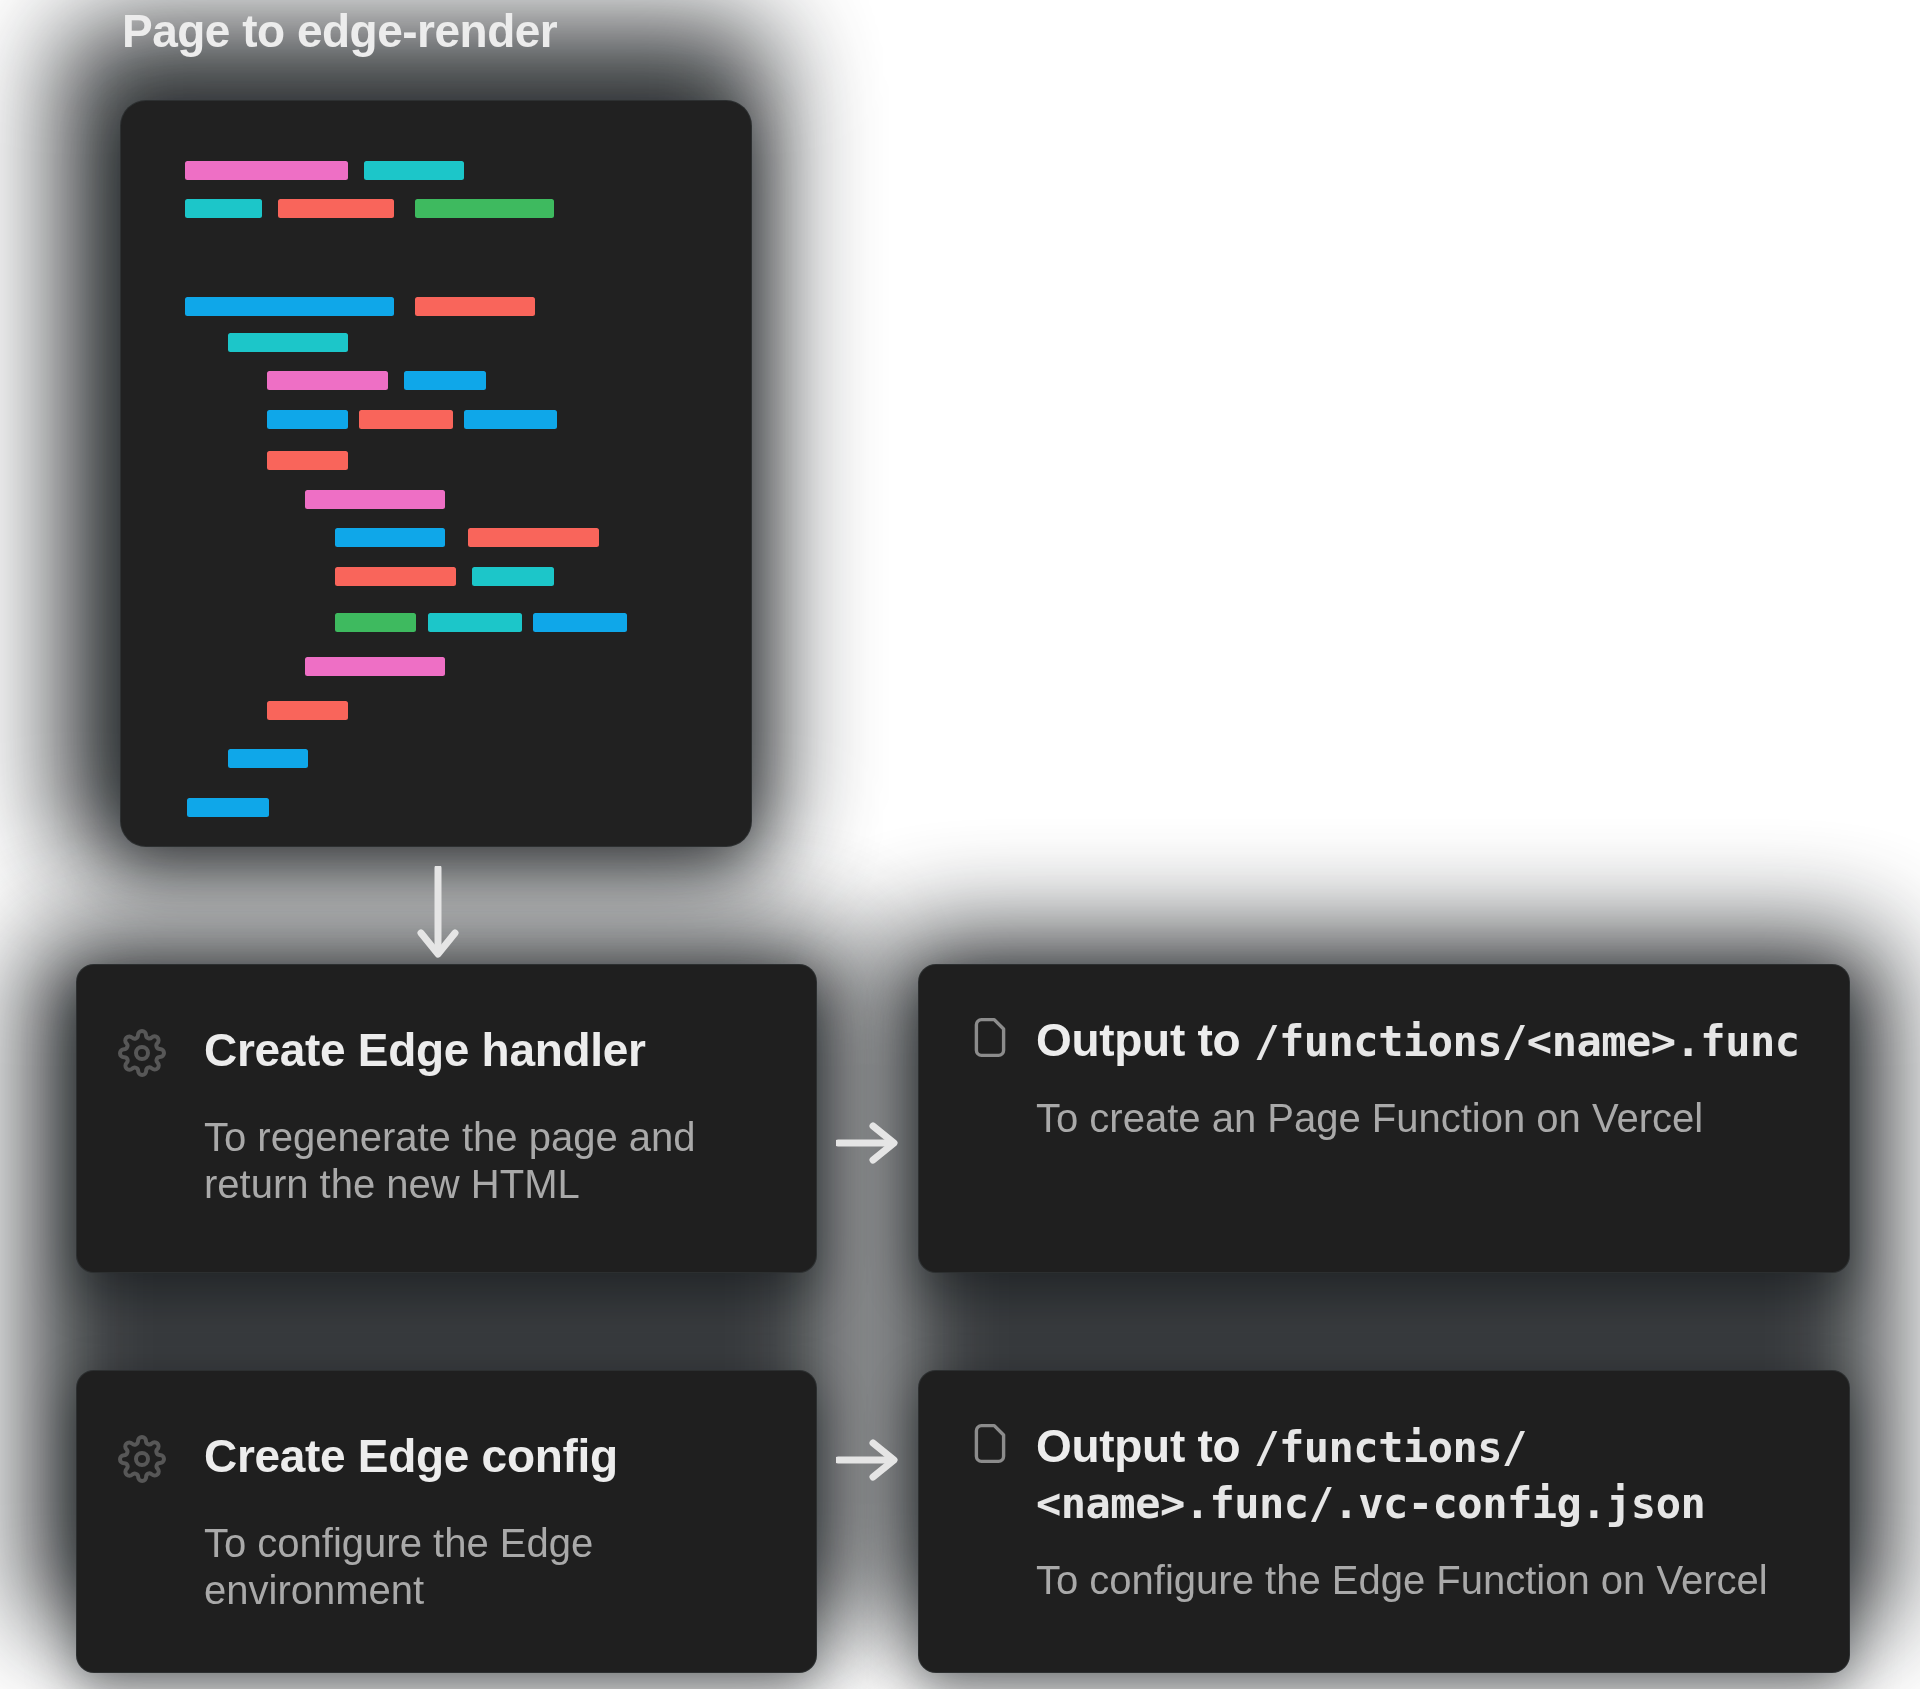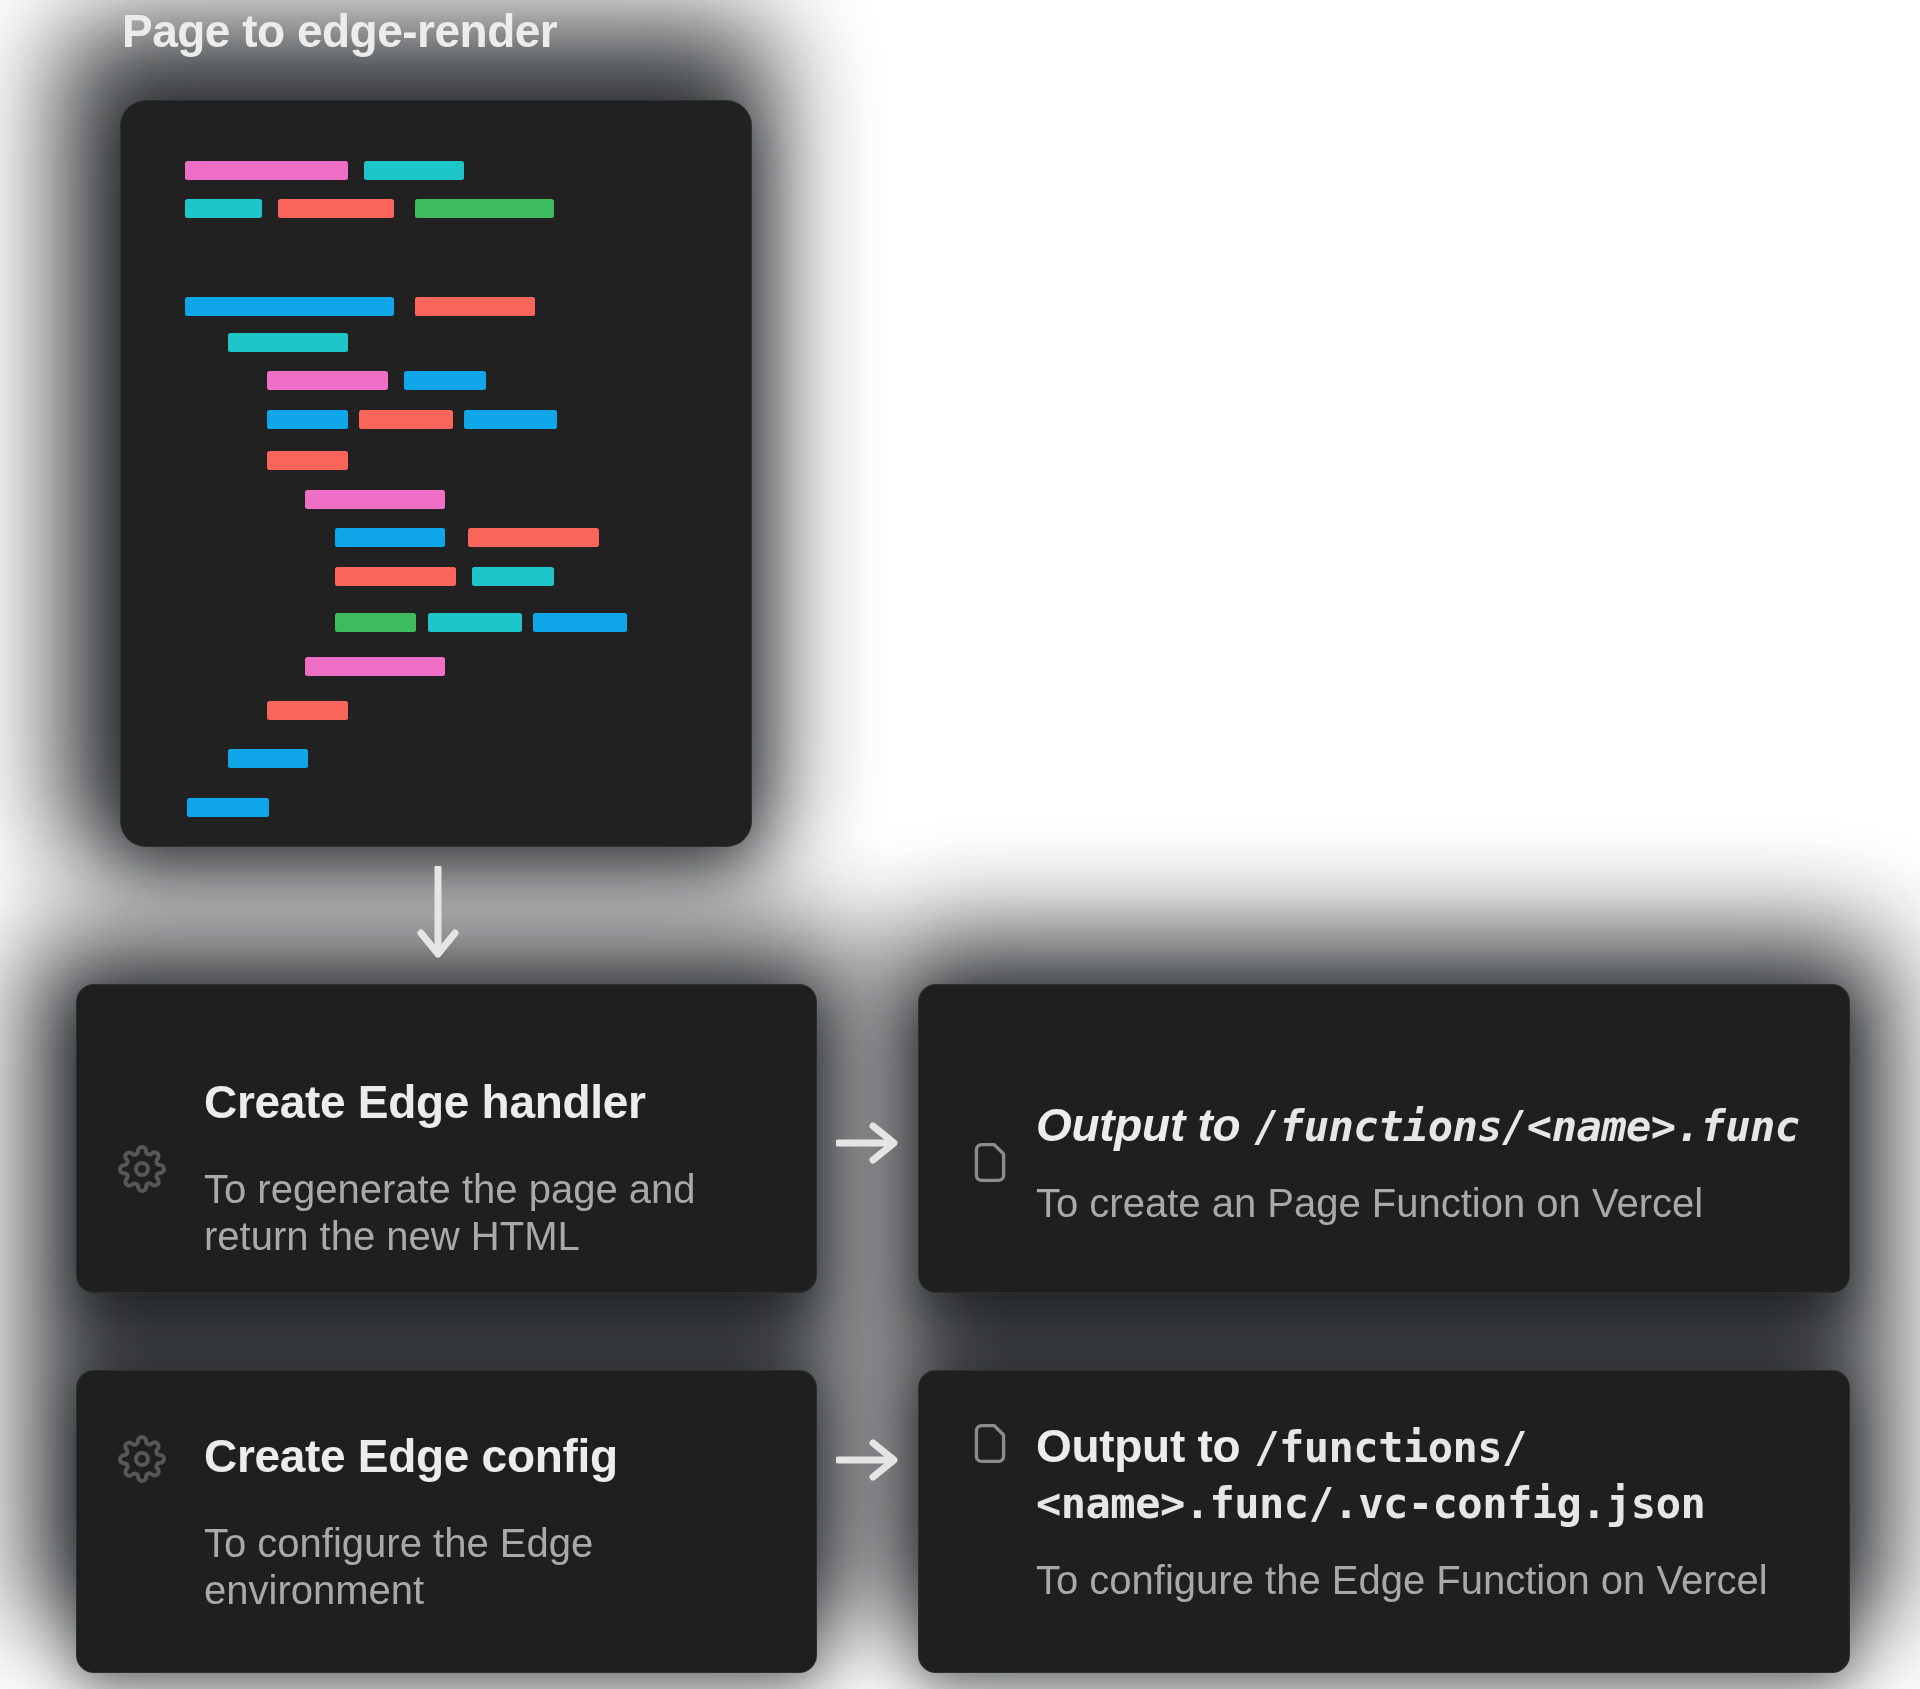--- a/index.html
+++ b/index.html
@@ -29,33 +29,33 @@
 
   .card{
     position:absolute;display:flex;align-items:flex-start;z-index:2;
     background:var(--card-bg,#1f1f1f);border-radius:18px;
     border:1px solid rgba(170,200,210,0.10);
     box-shadow:0 18px 50px rgba(5,8,10,.45);
     box-sizing:border-box;
   }
   .card-left{left:76px;width:741px;padding:58px 40px 0 41px;gap:38px;}
   .card-right{left:918px;width:932px;padding:48px 40px 0 54px;gap:29px;}
-  .row1{top:984px;height:309px;align-items:center;}
+  .row1{top:964px;height:309px;}
   .row2{top:1370px;height:303px;}
 
   .icon-wrap{flex:0 0 auto;}
   .gear-wrap{margin-top:6px;}
   .file-wrap{margin-top:4px;}
 
   .card-text{flex:1 1 auto;min-width:0;}
   .card-title{
     margin:0;color:var(--heading,#ececec);
     font-size:46px;font-weight:700;line-height:55px;letter-spacing:-.3px;
   }
-  .card-title.oneline{white-space:nowrap;font-style:italic;}
+  .card-title.oneline{white-space:nowrap;}
   .t-sans{font-weight:700;margin-right:14px;}
   .t-mono{
     font-family:"DejaVu Sans Mono","Liberation Mono",monospace;
     font-weight:600;font-size:42px;color:var(--code-text,#e6e6e6);letter-spacing:-.5px;
   }
   .card-desc{
     color:var(--body-text,#a9a9a9);font-size:40px;line-height:47px;font-weight:400;
   }
   .card-left .card-desc{margin-top:36px;max-width:576px;}
   .card-right .card-desc{margin-top:26px;max-width:780px;}

